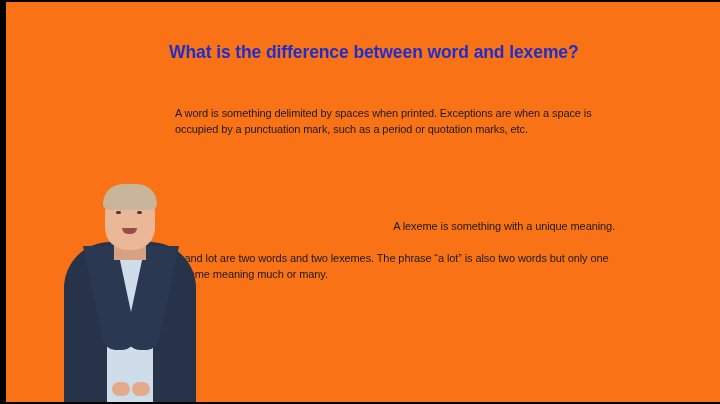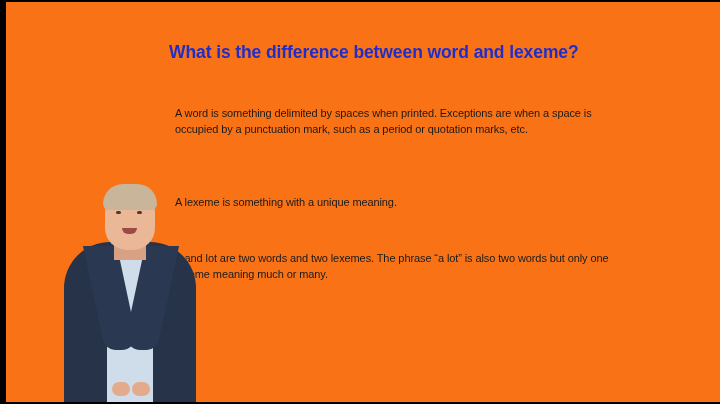--- a/index.html
+++ b/index.html
@@ -48,22 +48,23 @@
     line-height: 1.47;
     letter-spacing: -0.1px;
   }
   #para-1 {
     left: 169px;
     top: 103px;
     width: 440px;
   }
   #para-2 {
     left: 169px;
-    top: 192px;
+    top: 216px;
     width: 440px;
+    text-align: right;
   }
   #para-3 {
     left: 169px;
     top: 248px;
     width: 452px;
   }
   
   #presenter {
     position: absolute;
     left: 58px;

